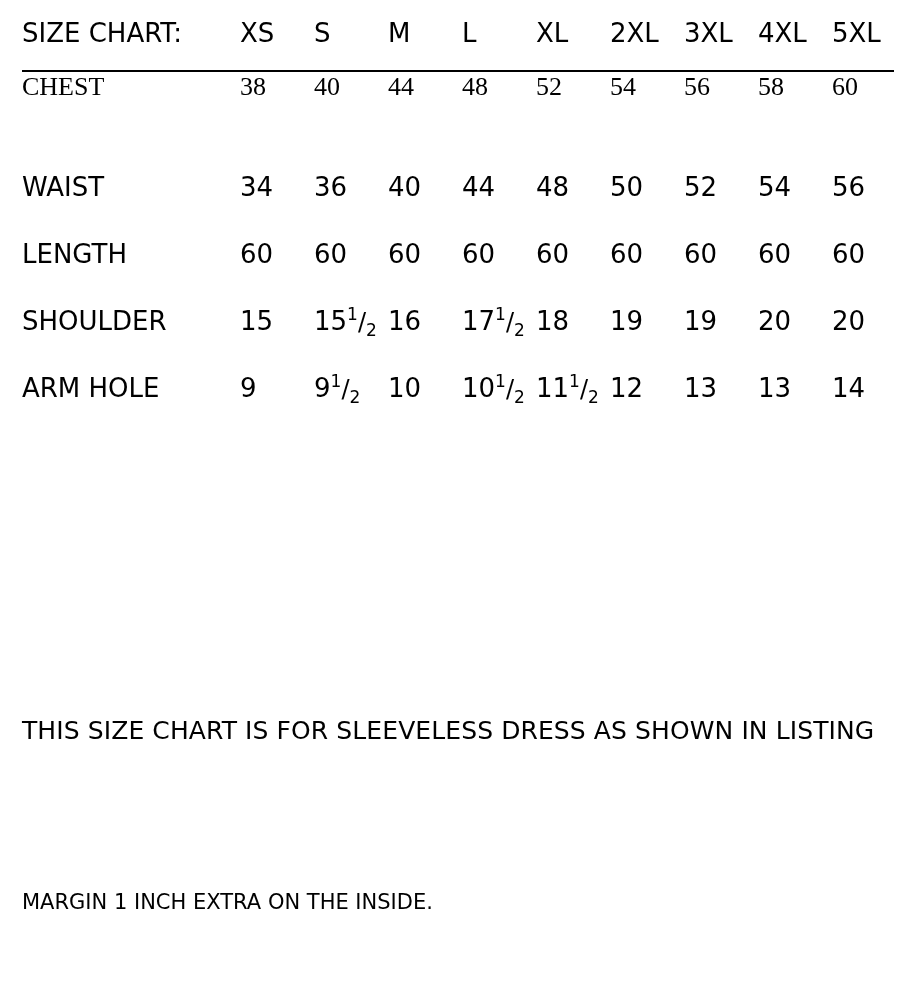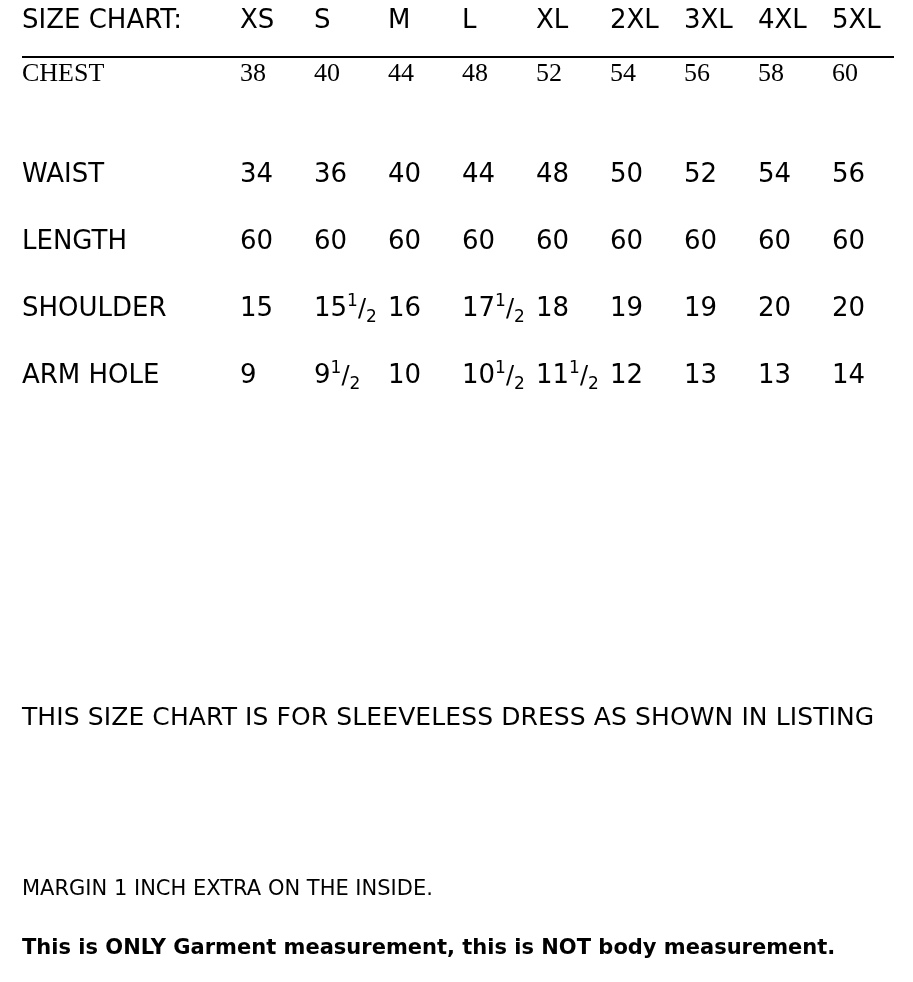--- a/index.html
+++ b/index.html
@@ -18,21 +18,21 @@
   .page {
     position: relative;
     width: 913px;
     height: 982px;
     box-sizing: border-box;
     padding: 0;
   }
 
   table.size-chart {
     border-collapse: collapse;
-    margin-top: 4px;
+    margin-top: 18px;
     margin-left: 22px;
     width: 872px;
     table-layout: fixed;
   }
   table.size-chart th,
   table.size-chart td {
     font-size: 26px;
     font-weight: normal;
     padding: 0;
     vertical-align: baseline;
@@ -226,15 +226,14 @@
         <td class="val">13</td>
         <td class="val">13</td>
         <td class="val">14</td>
       </tr>
 
     </tbody>
   </table>
 
   <div class="note-main">THIS SIZE CHART IS FOR SLEEVELESS DRESS AS SHOWN IN LISTING</div>
   <div class="note-2">MARGIN 1 INCH EXTRA ON THE INSIDE.</div>
-  <div class="note-3">This is ONLY Garment measurement, this is NOT body measurement.</div>
 
 </div>
 
 </body></html>

